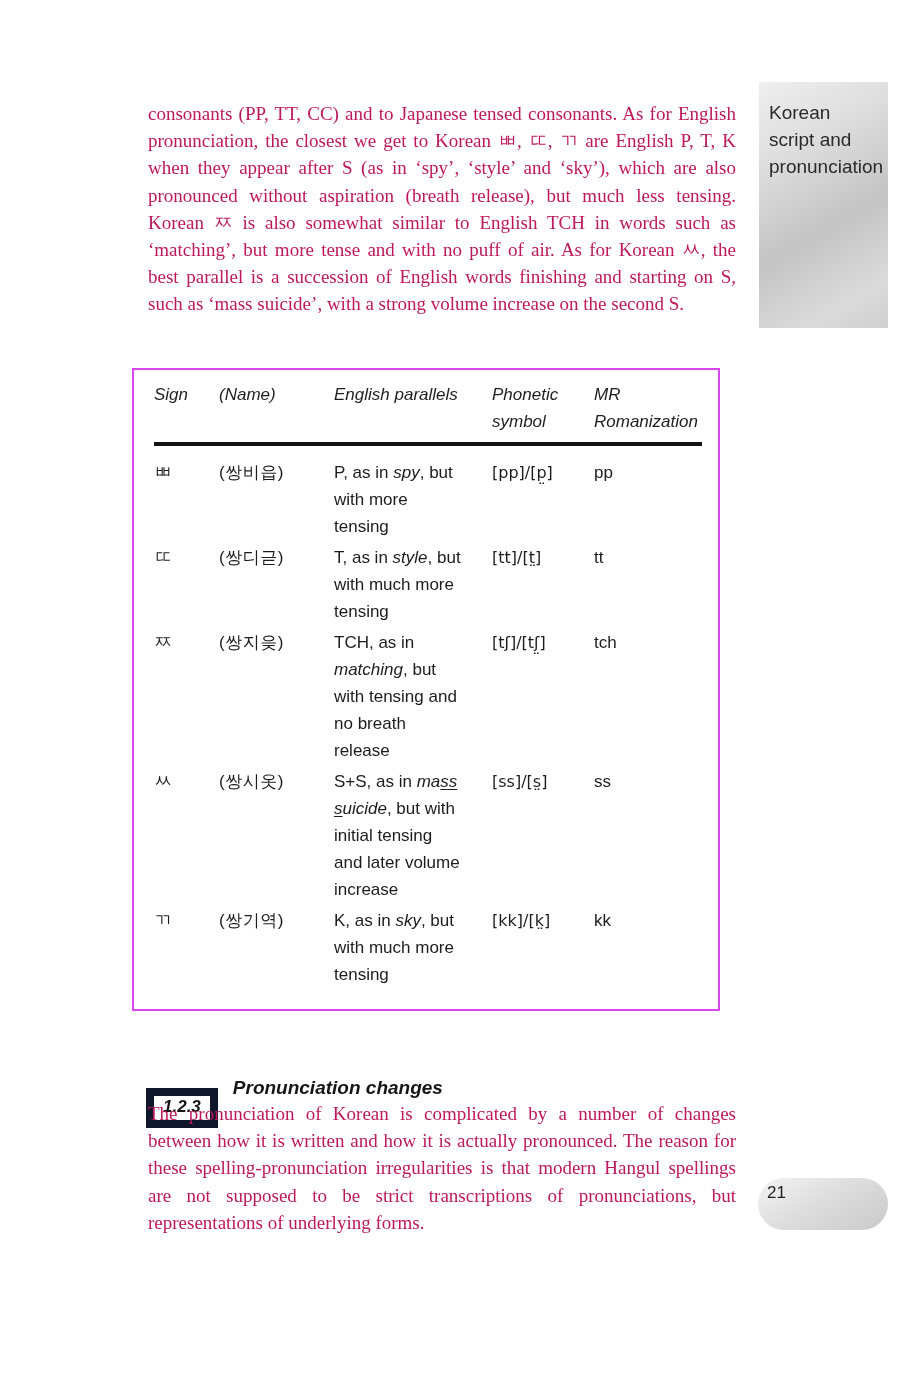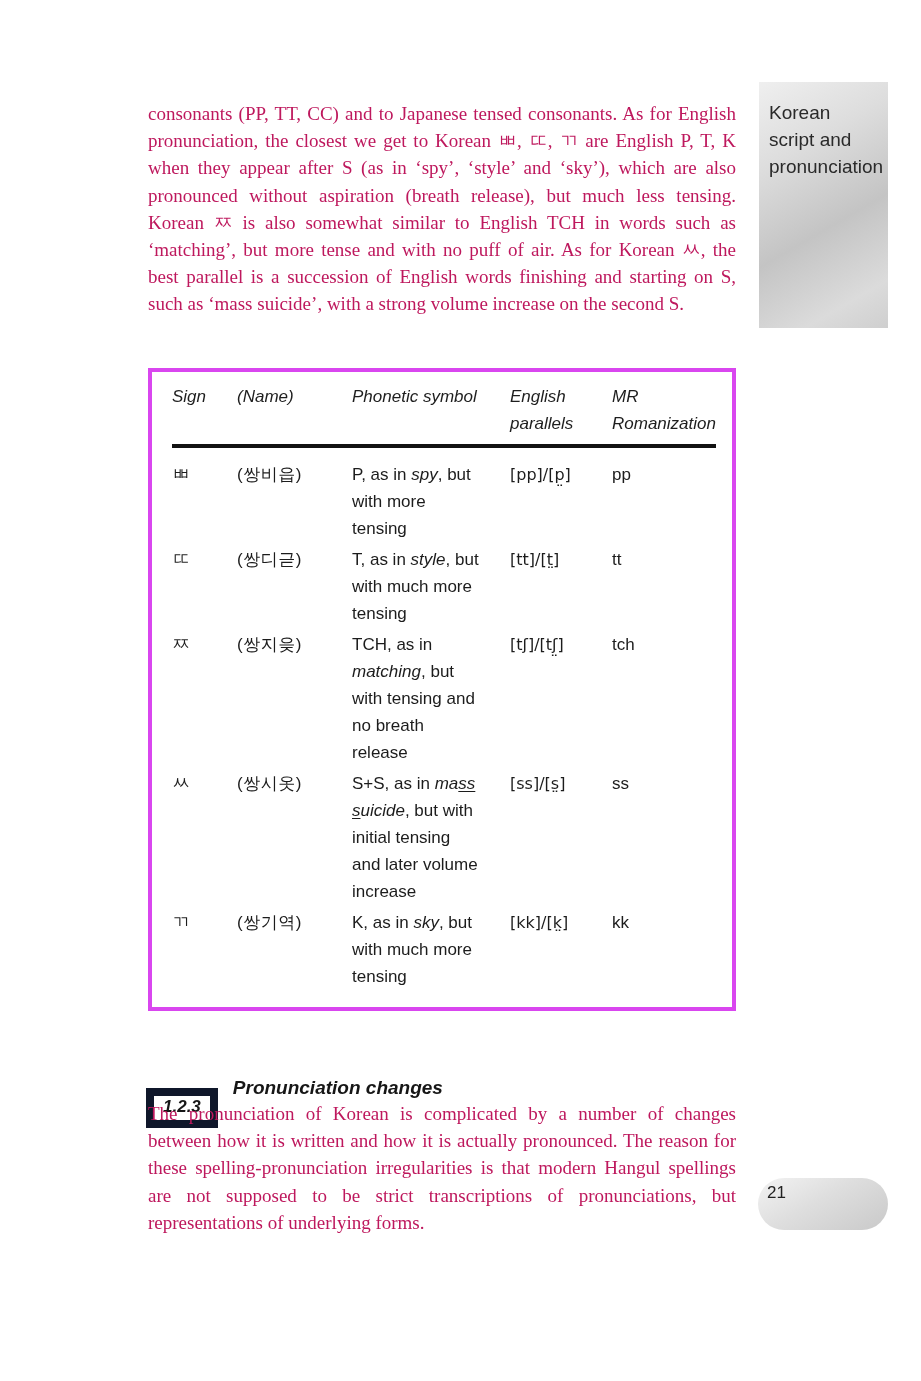--- a/index.html
+++ b/index.html
@@ -24,22 +24,22 @@
 
   
   .pagenum-tab{
     position:absolute;left:758px;top:1178px;width:130px;height:52px;box-sizing:border-box;
     background:linear-gradient(150deg,#f3f3f3 0%,#dedede 45%,#c9c9c9 100%);
     padding:5px 0 0 9px;font-size:17px;color:#222222;border-radius:26px;
   }
 
   
   .dtable{
-    position:absolute;left:148px;top:368px;width:588px;height:643px;box-sizing:border-box;
-    border:4px solid #d946ef;
+    position:absolute;left:132px;top:368px;width:588px;height:643px;box-sizing:border-box;
+    border:2px solid #d946ef;
   }
   .t-inner{padding:11px 16px 0 20px;}
   .t-grid{display:grid;grid-template-columns:65px 115px 158px 102px 1fr;}
   .t-head{font-style:italic;font-size:17px;line-height:27px;color:#1e1e1e;}
   .t-head .hcell{padding-right:8px;}
   .t-rule{height:4px;background:#121212;margin-top:7px;}
   .t-body{margin-top:13px;}
   .t-row{display:grid;grid-template-columns:65px 115px 158px 102px 1fr;margin-bottom:4px;
          font-size:17px;line-height:27px;}
   .c-sign{font-size:18px;}
@@ -66,22 +66,22 @@
   <div>pronunciation</div>
 </div>
 
 <p class="serif" id="intro-para">consonants (PP, TT, CC) and to Japanese tensed consonants. As for English pronunciation, the closest we get to Korean ㅃ, ㄸ, ㄲ are English P, T, K when they appear after S (as in ‘spy’, ‘style’ and ‘sky’), which are also pronounced without aspiration (breath release), but much less tensing. Korean ㅉ is also somewhat similar to English TCH in words such as ‘matching’, but more tense and with no puff of air. As for Korean ㅆ, the best parallel is a succession of English words finishing and starting on S, such as ‘mass suicide’, with a strong volume increase on the second S.</p>
 
 <div class="dtable">
   <div class="t-inner">
     <div class="t-grid t-head">
       <div class="hcell">Sign</div>
       <div class="hcell">(Name)</div>
+      <div class="hcell">English parallels</div>
       <div class="hcell">Phonetic symbol</div>
-      <div class="hcell">English parallels</div>
       <div class="hcell">MR Romanization</div>
     </div>
     <div class="t-rule"></div>
     <div class="t-body">
         <div class="t-row">
           <div class="c-sign">ㅃ</div>
           <div class="c-name">(쌍비읍)</div>
           <div class="c-eng"><span>P, as in </span><span class="seg-i">spy</span><span>, but with more tensing</span></div>
           <div class="c-phon">[pp]/[p̤]</div>
           <div class="c-mr">pp</div>

